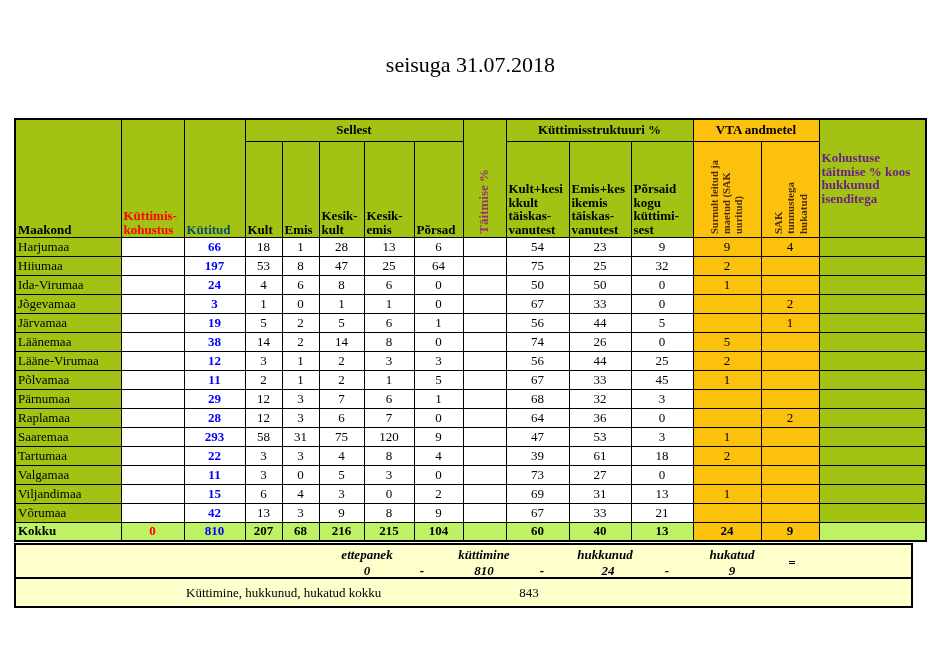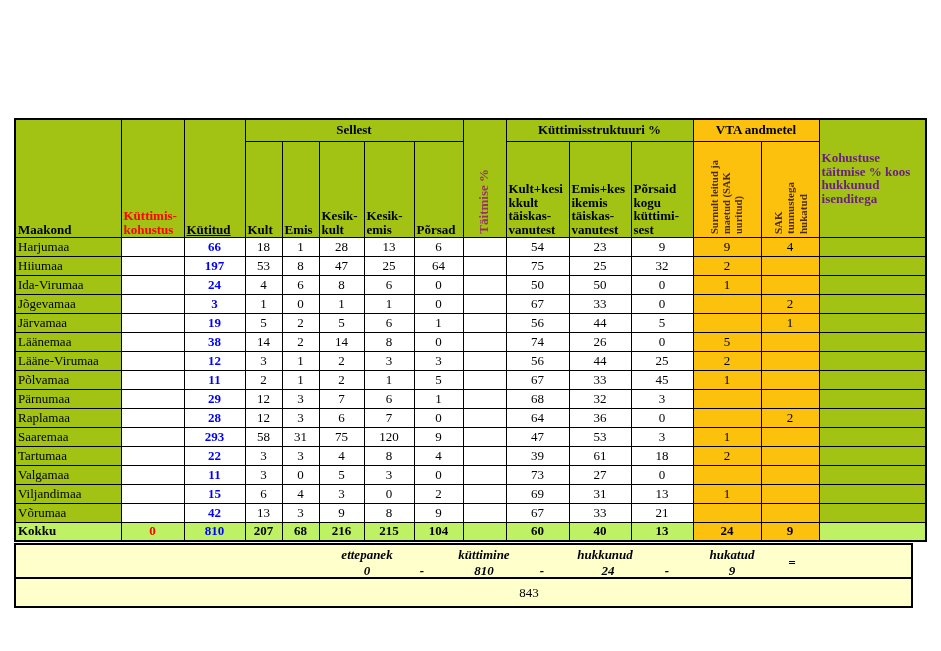--- a/index.html
+++ b/index.html
@@ -24,21 +24,21 @@
   }
   thead tr.h1{height:22px;}
   thead tr.h2{height:96px;}
   tbody tr{height:19px;}
   th{font-weight:bold;background:#a2c314;vertical-align:bottom;text-align:left;}
   th.grp{text-align:center;vertical-align:middle;}
   th.ctr{text-align:left;}
   th.mid{vertical-align:middle;}
   th.orange{background:#fcc10c;}
   .red{color:#ff0000;}
-  .blue{color:#000000;text-decoration:underline;}
+  .blue{color:#0c4a6e;}
   .plum{color:#993366;}
   .purple{color:#6b2080;}
   .brown{color:#4a2d0a;}
   .rotcell{text-align:center;vertical-align:bottom;padding-bottom:2px;}
   .rot{
     writing-mode:vertical-rl;transform:rotate(180deg);
     display:inline-block;font-weight:bold;line-height:1.12;text-align:left;
   }
   .rot-tait{font-size:13px;max-height:110px;}
   .rot-vta1{font-size:10.5px;max-height:92px;}
@@ -64,20 +64,21 @@
   .sumbox1 span,.sumbox2 span{position:absolute;white-space:nowrap;}
   .cspan{transform:translateX(-50%);}
   .slab{top:2px;}
   .sval{top:18px;}
   .seq{top:10px;}
 </style>
 </head>
 <body>
 
 <div class="title">
+  <div>seisuga 31.07.2018</div>
 </div>
 
 <table class="main">
   <colgroup>
     <col style="width:106px">
       <col style="width:63px">
       <col style="width:61px">
     <col style="width:37px">
       <col style="width:37px">
       <col style="width:45px">
@@ -400,14 +401,15 @@
   <span class="cspan sval" style="left:351px">0</span>
   <span class="cspan sval" style="left:406px">-</span>
   <span class="cspan sval" style="left:468px">810</span>
   <span class="cspan sval" style="left:526px">-</span>
   <span class="cspan sval" style="left:592px">24</span>
   <span class="cspan sval" style="left:651px">-</span>
   <span class="cspan sval" style="left:716px">9</span>
 </div>
 
 <div class="sumbox2">
+  <span style="left:170px;top:6px">Küttimine, hukkunud, hukatud kokku</span>
   <span class="cspan" style="left:513px;top:6px">843</span>
 </div>
 
 </body></html>

